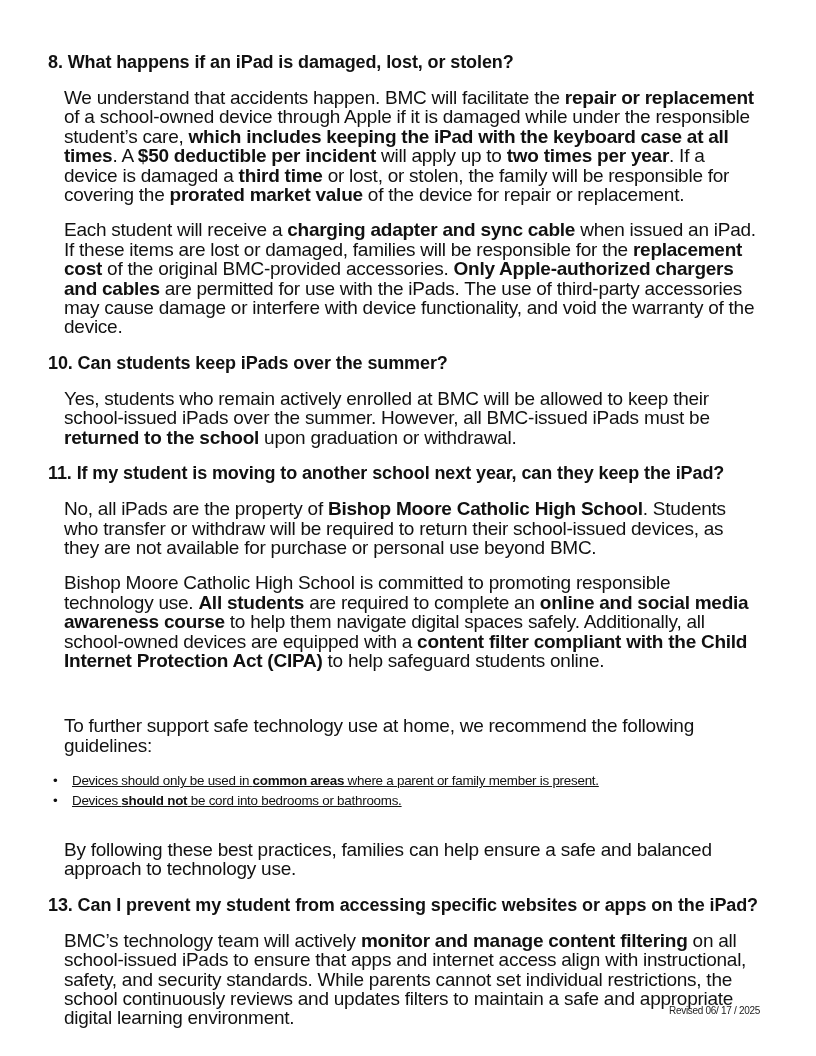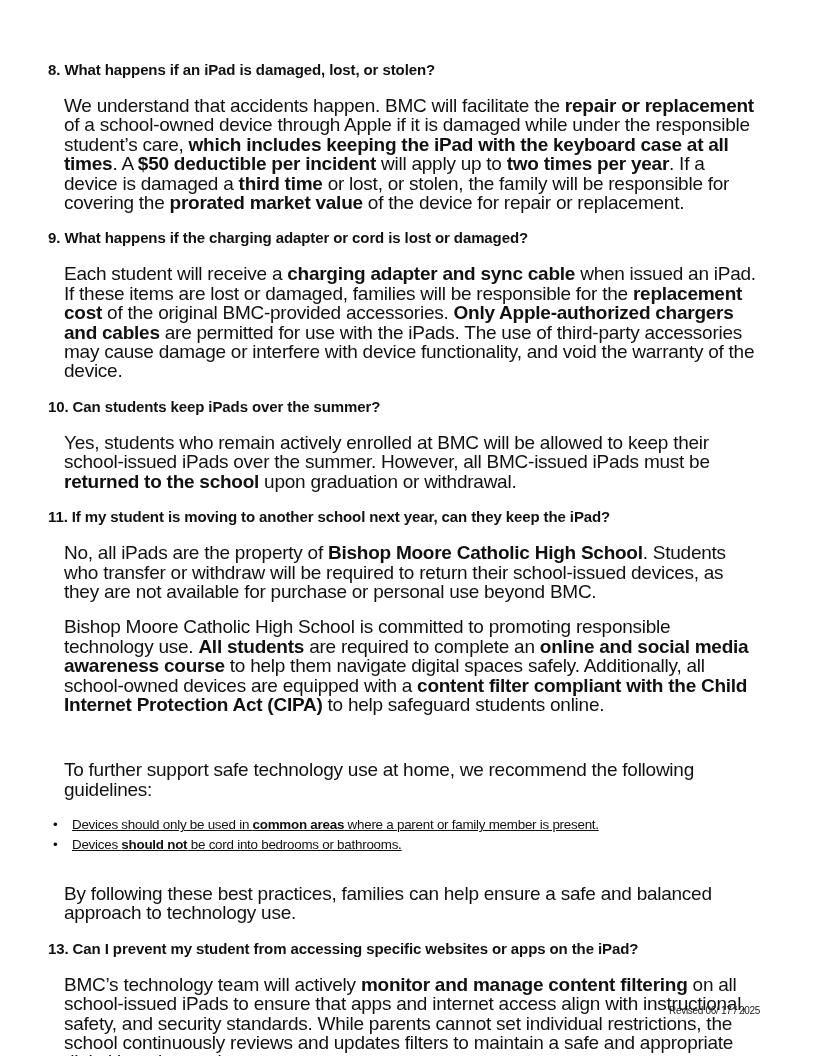--- a/index.html
+++ b/index.html
@@ -1,39 +1,38 @@
 <!DOCTYPE html>
 <html><head>
 <meta charset="utf-8">
 <style>
   html, body { margin: 0; padding: 0; background: #ffffff; }
   body { width: 816px; height: 1056px; position: relative; overflow: hidden;
          font-family: "Liberation Sans", sans-serif; color: #111111; }
   .page { position: absolute; left: 48px; top: 44px; width: 725px; }
   .section { margin: 0 0 14px 0; }
-  .q { font-weight: bold; font-size: 15px; line-height: 20px; margin: 16px 0 5px 0; letter-spacing: -0.1px; }
+  .q { font-weight: bold; font-size: 18px; line-height: 20px; margin: 8px 0 5px 0; letter-spacing: -0.1px; }
   .p { font-size: 19px; line-height: 19.4px; margin: 16px; letter-spacing: -0.25px; }
   .p b { font-weight: bold; }
   .gap { height: 14px; }
   ul.bullets { margin: 0; padding: 0 0 0 24px; list-style: none; text-decoration: underline; }
   ul.bullets li { position: relative; font-size: 13.4px; line-height: 19.4px; letter-spacing: -0.25px; }
   ul.bullets li::before { content: "\2022"; position: absolute; left: -19px; top: 0; }
   .footer { position: absolute; right: 56px; top: 1005px; font-size: 10px; color: #222; letter-spacing: -0.3px; }
 </style>
 </head>
 <body>
 
 <div class="page">
   <div id="sections">
       <div class="section">
         <div class="q">8. What happens if an iPad is damaged, lost, or stolen?</div>
         <p class="p"><span>We understand that accidents happen. BMC will facilitate the </span><b>repair or replacement</b><span> of a school-owned device through Apple if it is damaged while under the responsible student’s care, </span><b>which includes keeping the iPad with the keyboard case at all times</b><span>. A </span><b>$50 deductible per incident</b><span> will apply up to </span><b>two times per year</b><span>. If a device is damaged a </span><b>third time</b><span> or lost, or stolen, the family will be responsible for covering the </span><b>prorated market value</b><span> of the device for repair or replacement.</span></p>
       </div>
       <div class="section">
-        <div class="q">9. What happens if the charging adapter or cord is lost or damaged?</div>
         <p class="p"><span>Each student will receive a </span><b>charging adapter and sync cable</b><span> when issued an iPad. If these items are lost or damaged, families will be responsible for the </span><b>replacement cost</b><span> of the original BMC-provided accessories. </span><b>Only Apple-authorized chargers and cables</b><span> are permitted for use with the iPads. The use of third-party accessories may cause damage or interfere with device functionality, and void the warranty of the device.</span></p>
       </div>
       <div class="section">
         <div class="q">10. Can students keep iPads over the summer?</div>
         <p class="p"><span>Yes, students who remain actively enrolled at BMC will be allowed to keep their school-issued iPads over the summer. However, all BMC-issued iPads must be </span><b>returned to the school</b><span> upon graduation or withdrawal.</span></p>
       </div>
       <div class="section">
         <div class="q">11. If my student is moving to another school next year, can they keep the iPad?</div>
         <p class="p"><span>No, all iPads are the property of </span><b>Bishop Moore Catholic High School</b><span>. Students who transfer or withdraw will be required to return their school-issued devices, as they are not available for purchase or personal use beyond BMC.</span></p>
       </div>

